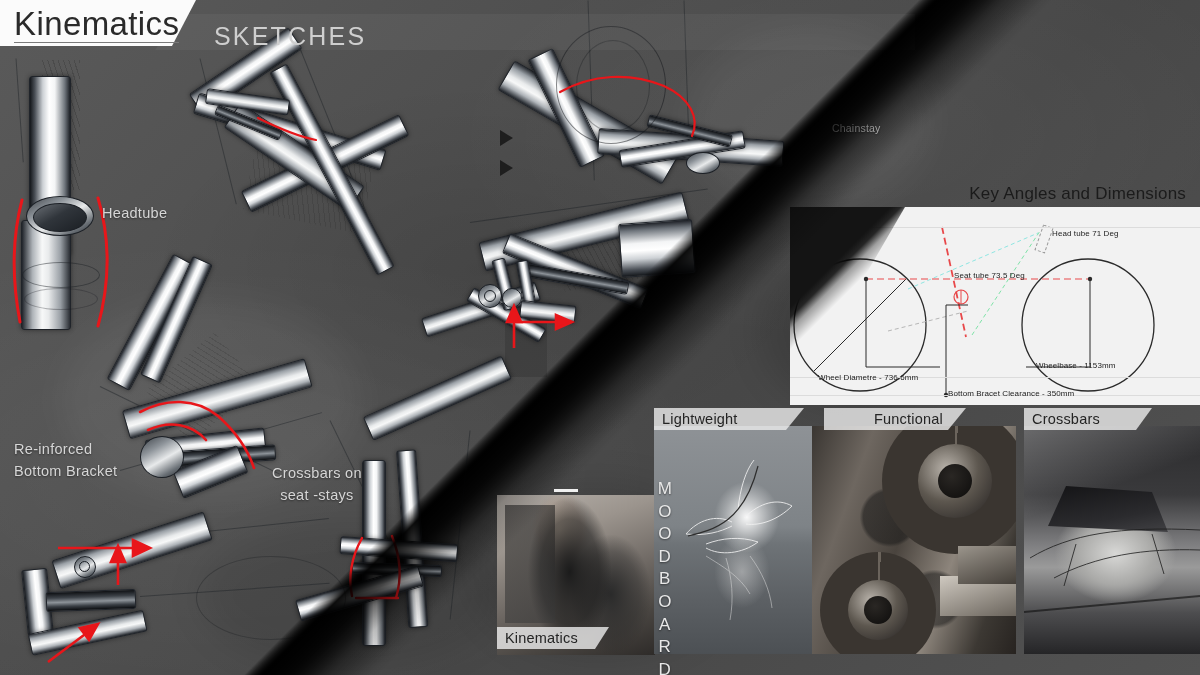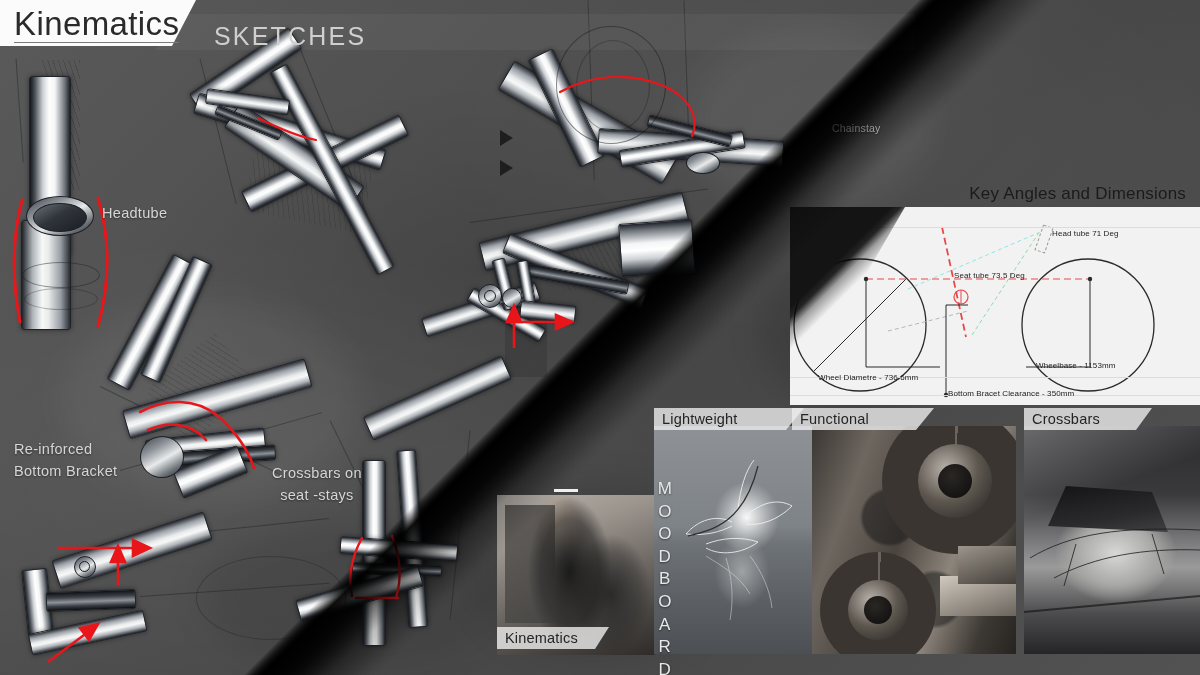--- a/index.html
+++ b/index.html
@@ -534,21 +534,21 @@
     <div class="ph-gear"></div>
     <div class="gear-teeth" style="left:70px;top:-18px;width:146px;height:146px;"></div>
     <div class="gear-hub" style="left:106px;top:18px;width:74px;height:74px;"></div>
     <div class="gear-hub" style="left:126px;top:38px;width:34px;height:34px;background:radial-gradient(circle at 40% 36%,#2a2724,#0d0c0b);"></div>
     <div class="gear-teeth" style="left:8px;top:126px;width:116px;height:116px;"></div>
     <div class="gear-hub" style="left:36px;top:154px;width:60px;height:60px;"></div>
     <div class="gear-hub" style="left:52px;top:170px;width:28px;height:28px;background:radial-gradient(circle at 40% 36%,#2a2724,#0d0c0b);"></div>
     <div style="position:absolute;left:128px;top:150px;width:76px;height:40px;background:linear-gradient(160deg,#cfc9c0,#6a645c);z-index:4;"></div>
     <div style="position:absolute;left:146px;top:120px;width:58px;height:38px;background:linear-gradient(160deg,#9b958c,#433e38);z-index:4;"></div>
   </div>
-  <div class="mb-cap" style="left:792px;top:408px;width:142px;clip-path:polygon(0 0,142px 0,124px 22px,0 22px);">
+  <div class="mb-cap" style="left:824px;top:408px;width:142px;clip-path:polygon(0 0,142px 0,124px 22px,0 22px);padding-left:42px;">
     <span>Functional</span>
   </div>
 
   <div class="mb-img" style="left:1024px;top:426px;width:176px;height:228px;">
     <div class="ph-car"></div>
     <div class="car-glass" style="left:24px;top:60px;width:120px;height:52px;clip-path:polygon(18px 0,104px 6px,120px 46px,0 40px);"></div>
     <svg style="position:absolute;left:0;top:0;z-index:5;" width="176" height="228">
       <g stroke="#1c1c1c" stroke-width="1" fill="none" opacity=".8">
         <path d="M6 132 C 46 108, 96 100, 176 104"></path>
         <path d="M30 152 C 72 130, 120 122, 176 124"></path>

